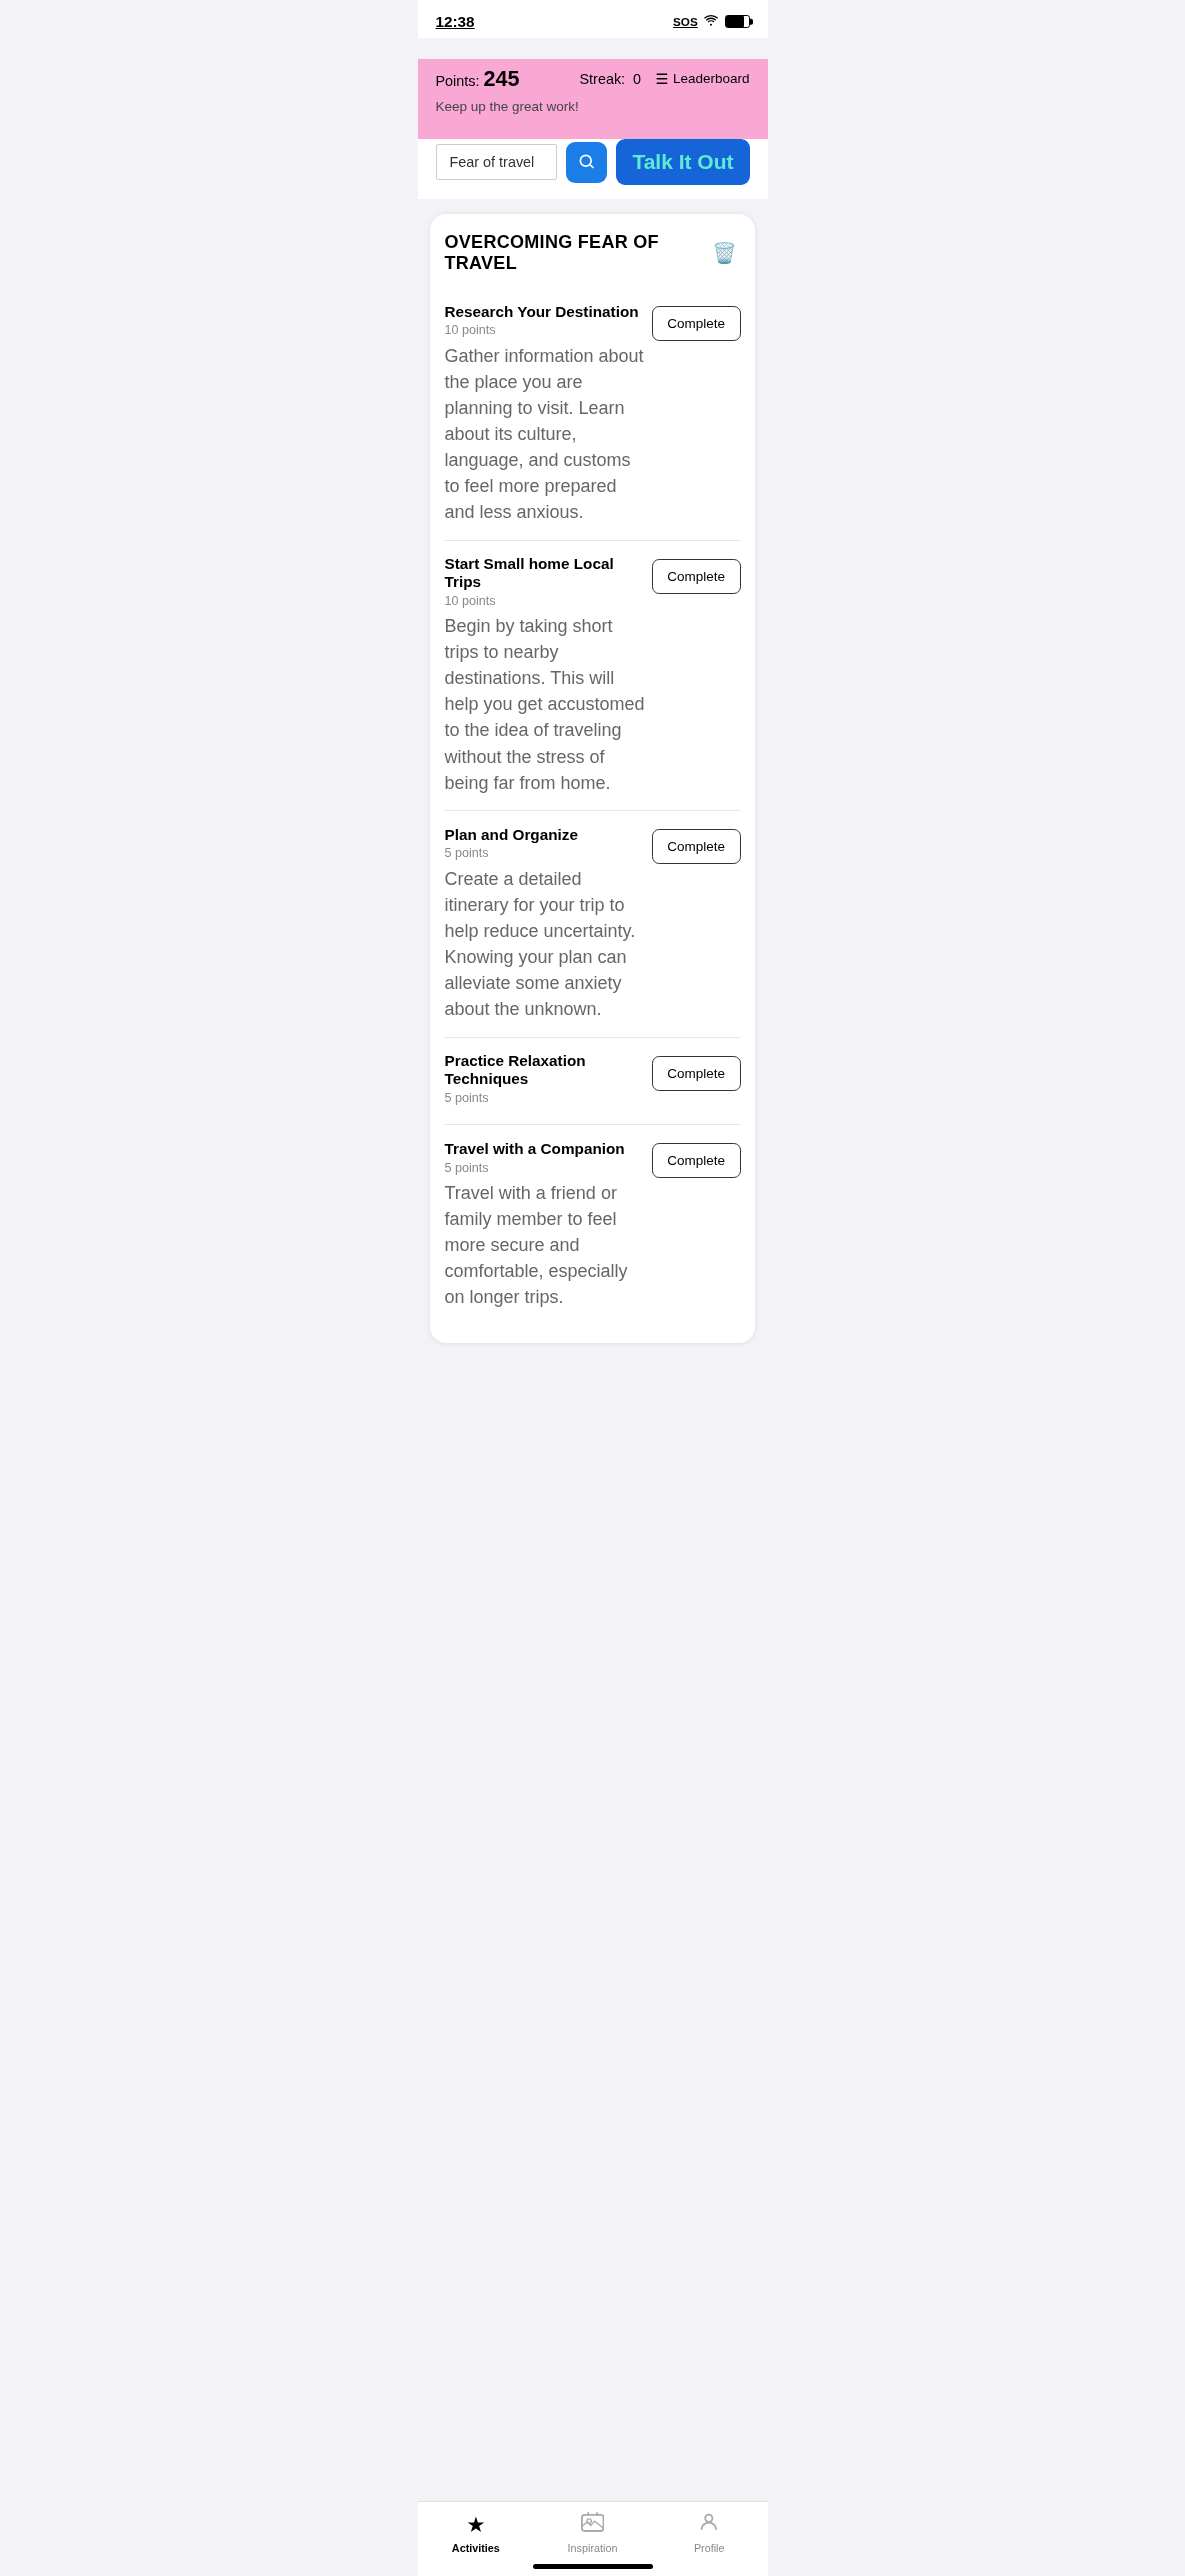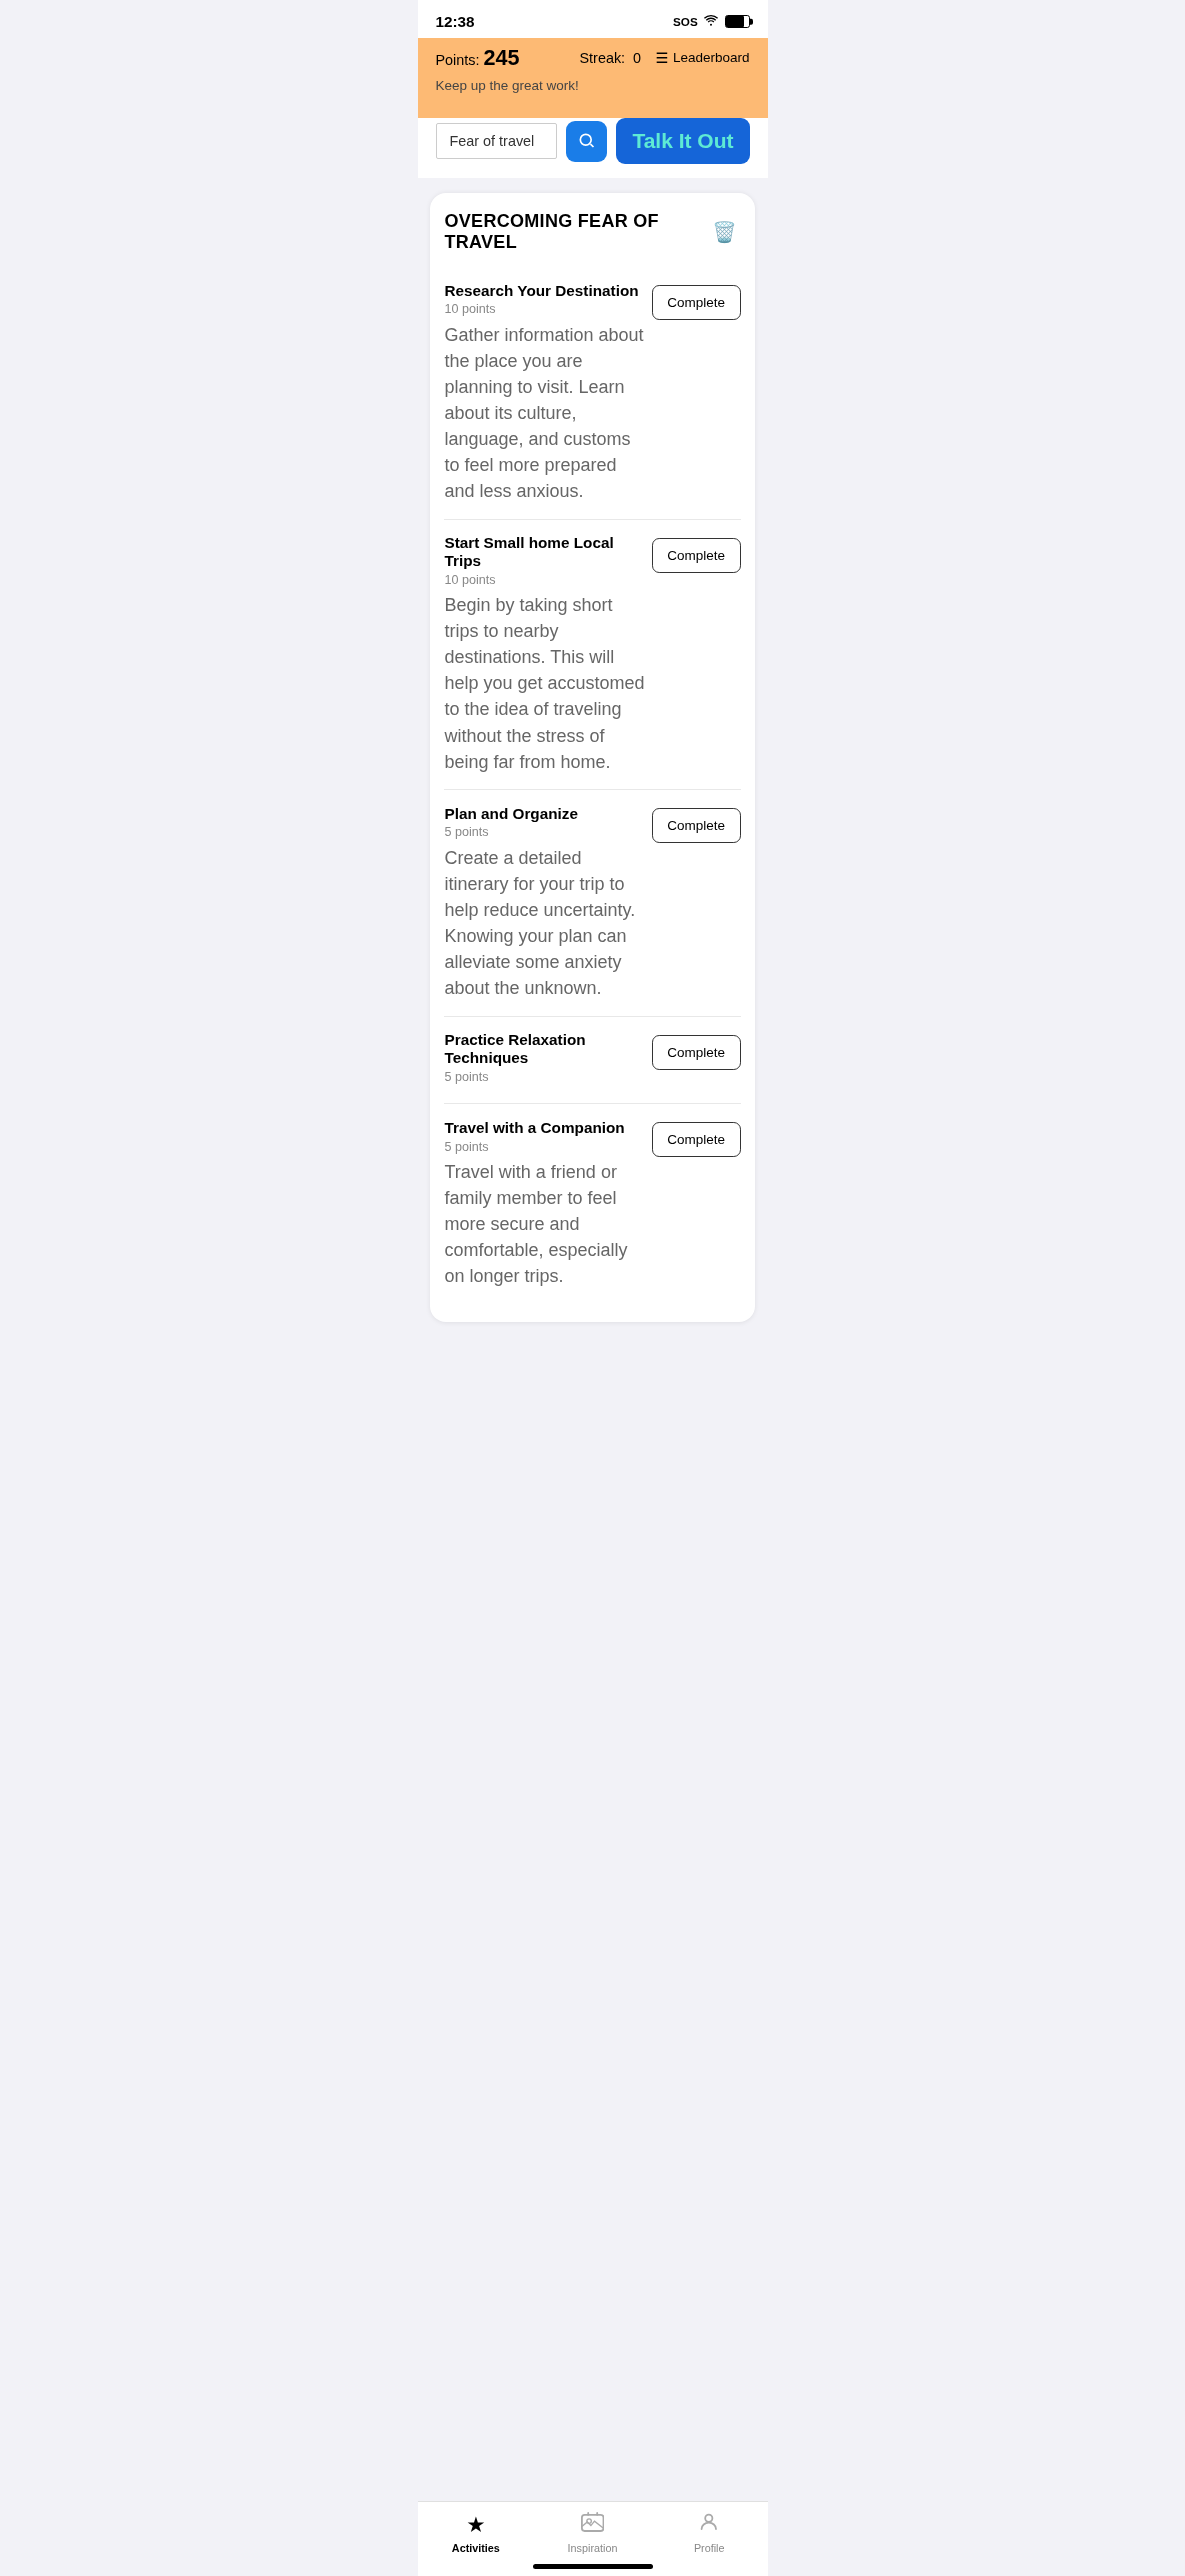--- a/index.html
+++ b/index.html
@@ -14,20 +14,21 @@
       position: relative;
     }
 
     
     .status-bar {
       display: flex;
       justify-content: space-between;
       align-items: center;
       padding: 12.6px 18px 7.2px;
       background: #fff;
+      text-decoration: underline;
     }
     .status-time {
       font-size: 15.3px;
       font-weight: 600;
       color: #000;
     }
     .status-icons {
       display: flex;
       align-items: center;
       gap: 5.4px;
@@ -62,22 +63,23 @@
     }
     .battery-fill {
       height: 100%;
       width: 80%;
       background: #000;
       border-radius: 0.9px;
     }
 
     
     .header {
-      background: #fdba74;
+      background: #f9a8d4;
       padding: 7.2px 18px 14.4px;
+      margin-top: 21px;
     }
     .points-row {
       display: flex;
       justify-content: space-between;
       align-items: center;
       margin-bottom: 7.2px;
     }
     .points-label {
       font-size: 14.4px;
       color: #000;

